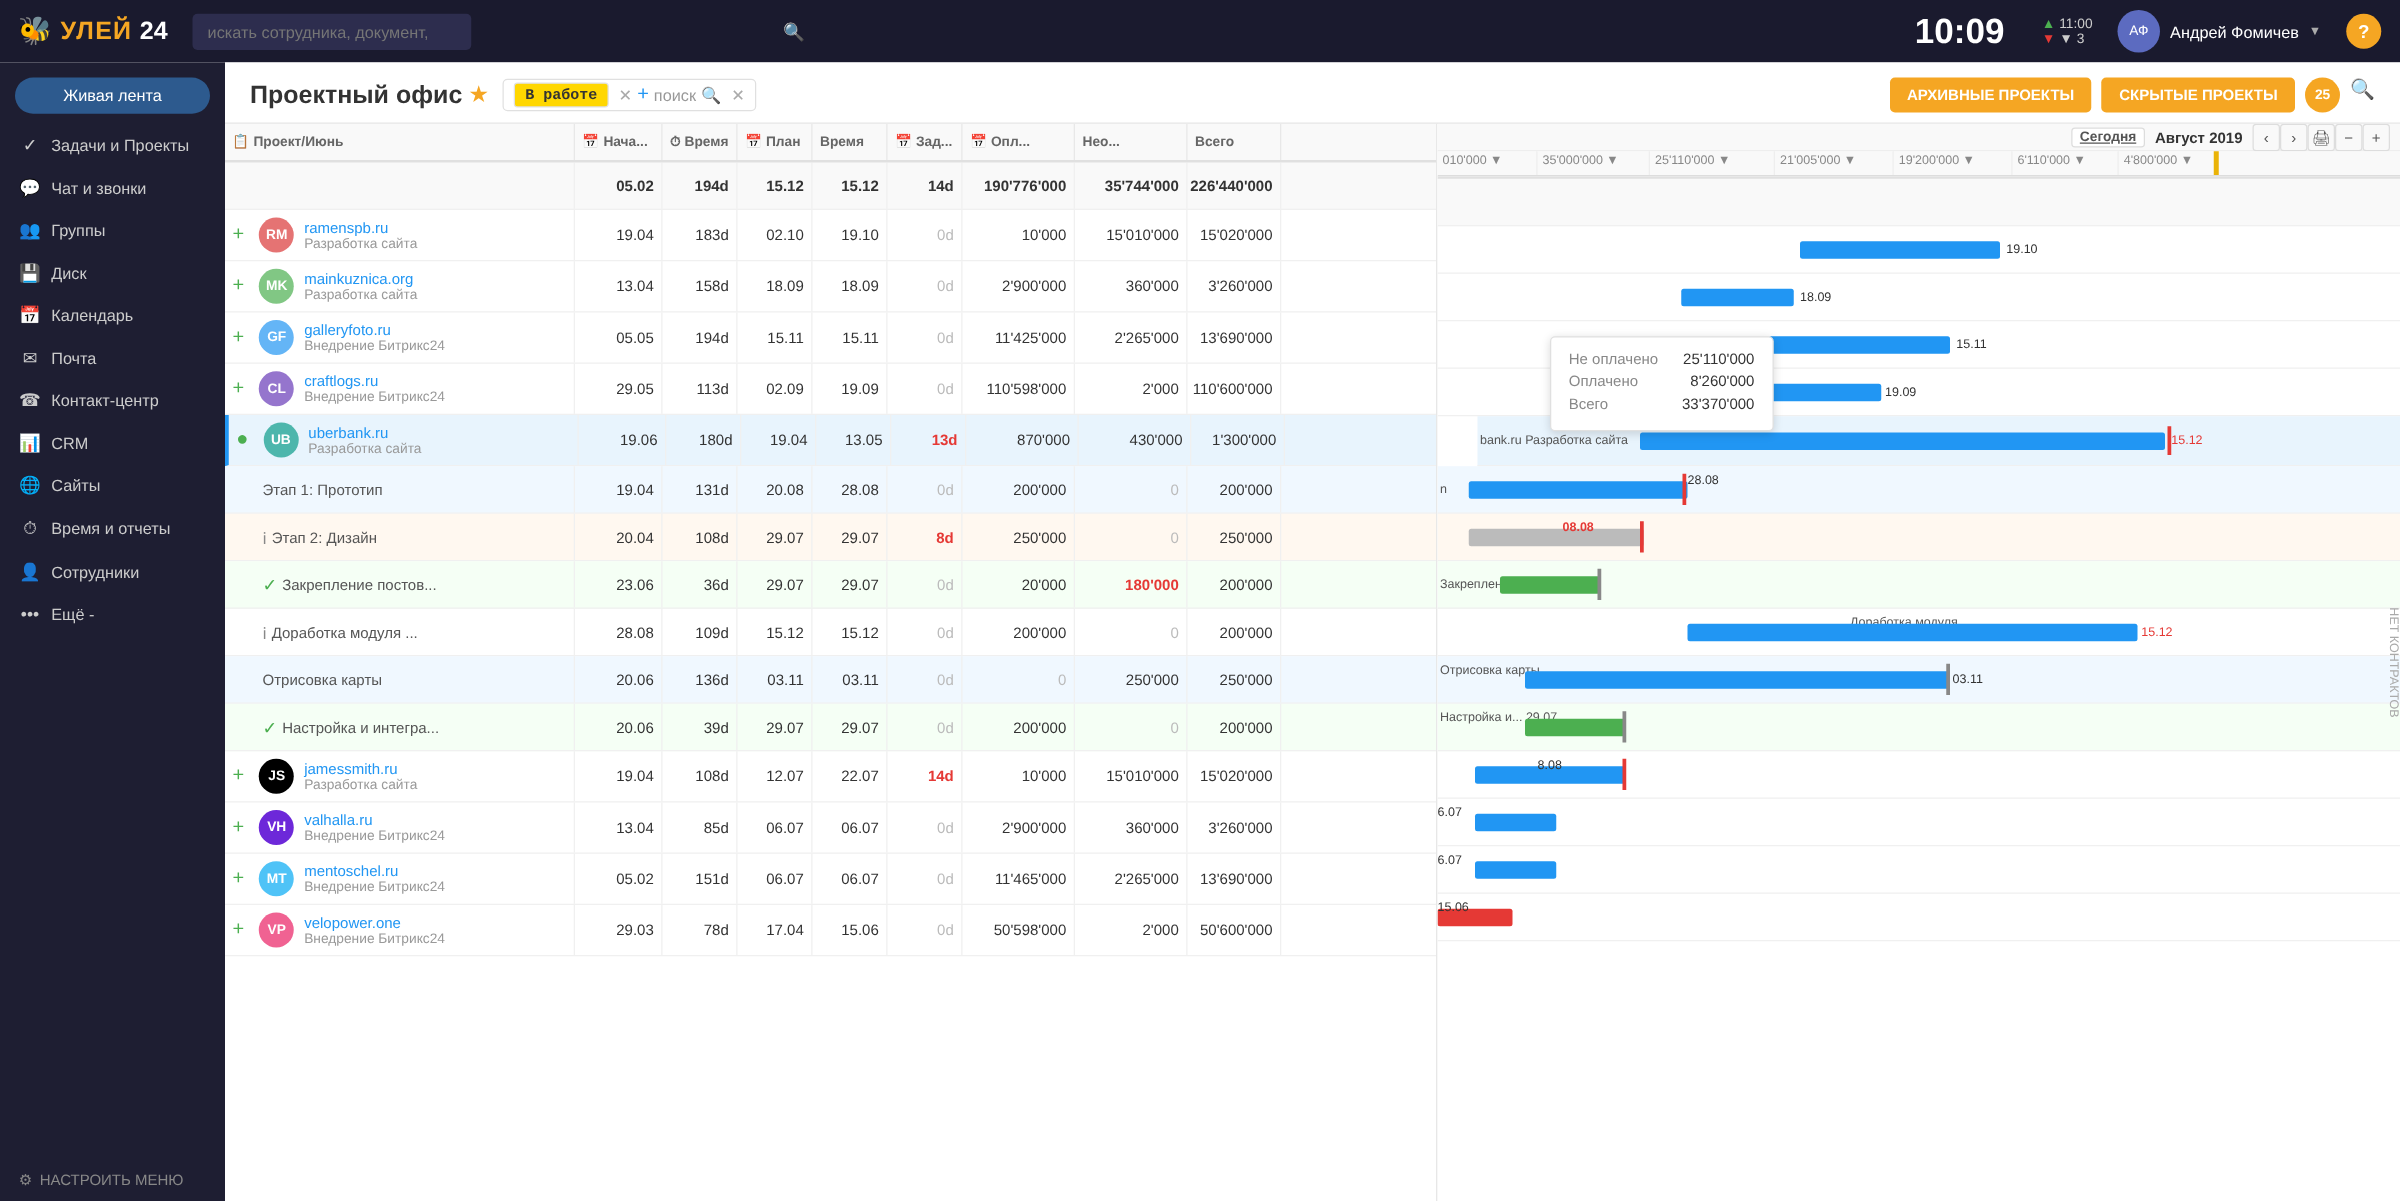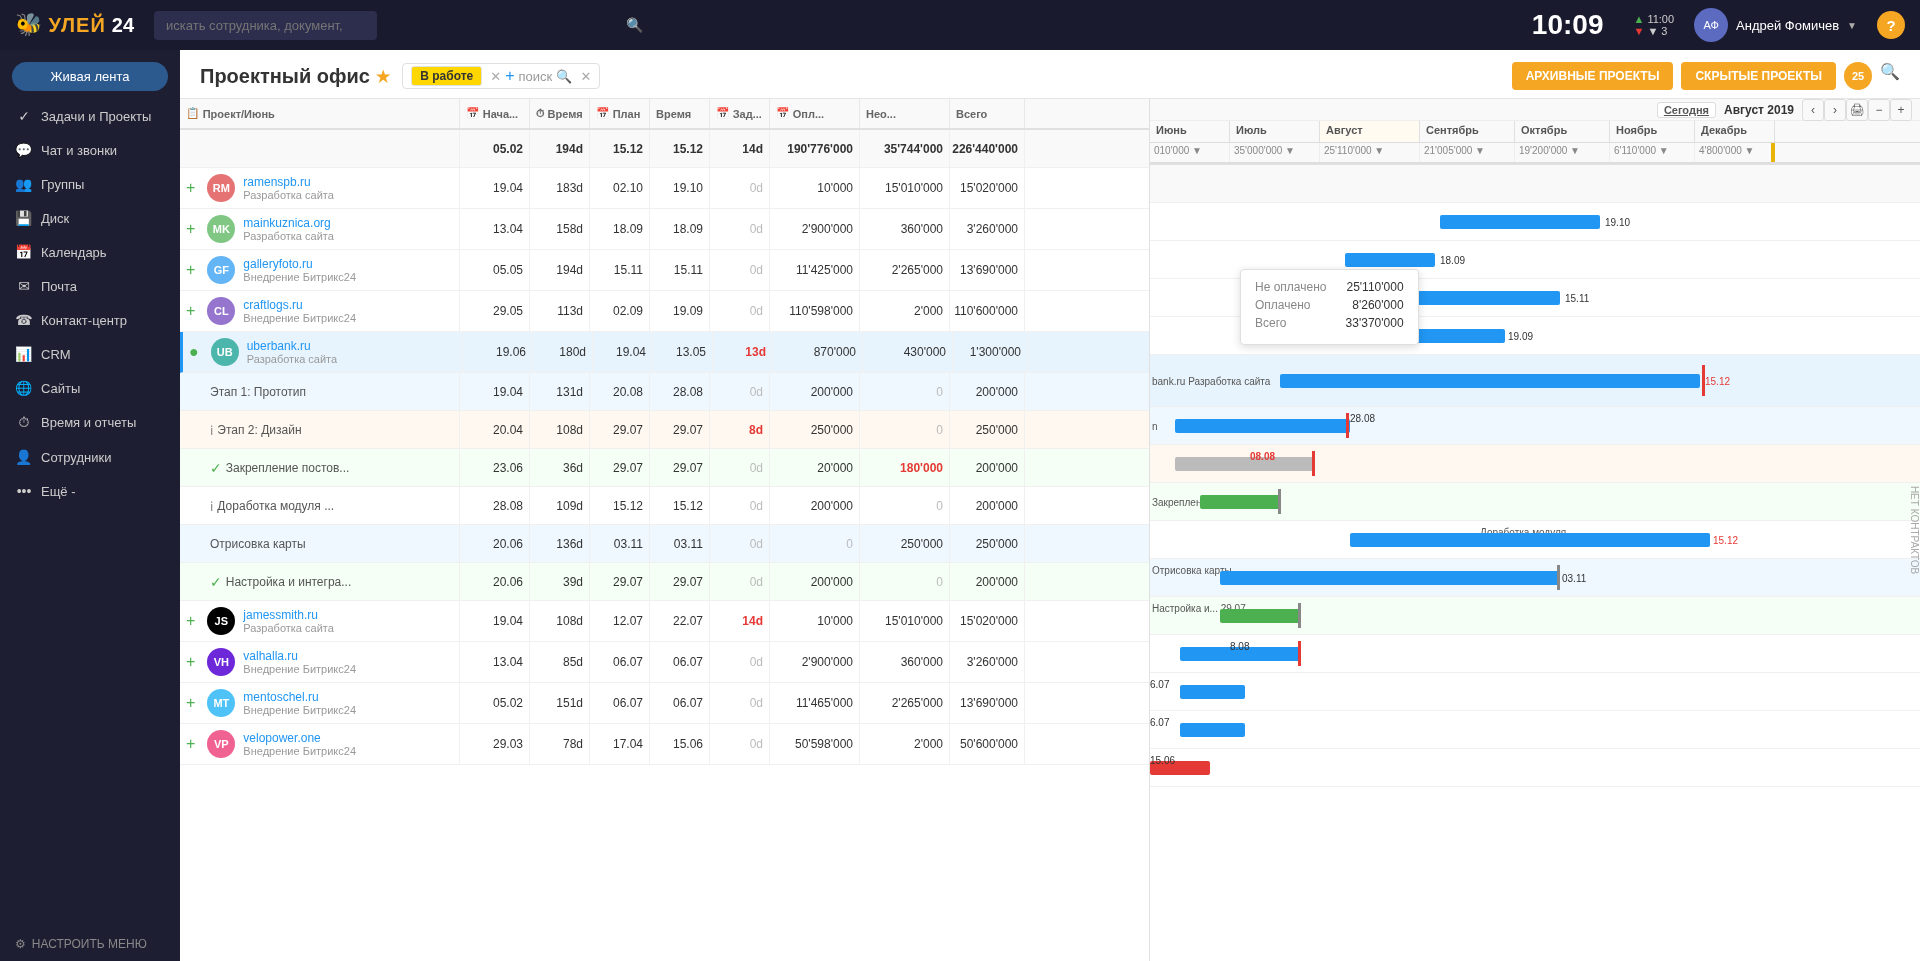--- a/index.html
+++ b/index.html
@@ -96,21 +96,21 @@
       border-bottom: 1px solid #e5e5e5; flex-shrink: 0;
     }
     .content-title {
       font-size: 20px; color: #333; font-weight: 600;
       display: flex; align-items: center; gap: 6px;
     }
     .star-icon { color: #f5a623; font-size: 16px; }
     .filter-tag {
       display: flex; align-items: center; gap: 6px;
       background: #f5f5f5; border: 1px solid #e0e0e0;
-      border-radius: 4px; padding: 4px 10px; font-size: 13px;
+      border-radius: 4px; padding: 4px 10px; font-size: 13px; font-family: Liberation Mono, monospace;
     }
     .header-right { margin-left: auto; display: flex; gap: 8px; }
     .btn-archive {
       background: #f5a623; color: #fff; border: none;
       border-radius: 4px; padding: 7px 14px; font-size: 12px;
       font-weight: bold; cursor: pointer; white-space: nowrap;
     }
     .btn-hidden {
       background: #f5a623; color: #fff; border: none;
       border-radius: 4px; padding: 7px 14px; font-size: 12px;
@@ -961,29 +961,20 @@
           <div style="display:flex;align-items:center;justify-content:flex-end;padding:2px 8px;background:#f9f9f9;border-bottom:1px solid #eee;height:22px;">
             <span class="today-label">Сегодня</span>
             <span style="font-size:12px;color:#333;font-weight:600;margin:0 8px;">Август 2019</span>
             <button class="gantt-ctrl-btn">‹</button>
             <button class="gantt-ctrl-btn">›</button>
             <button class="gantt-ctrl-btn">🖨</button>
             <button class="gantt-ctrl-btn">−</button>
             <button class="gantt-ctrl-btn">+</button>
           </div>
 
-          <div style="display:flex;background:#f9f9f9;height:22px;border-bottom:1px solid #ddd;">
-            <div style="width:80px;border-right:1px solid #e0e0e0;padding:3px 6px;font-size:11px;font-weight:600;color:#555;">Июнь</div>
-            <div style="width:90px;border-right:1px solid #e0e0e0;padding:3px 6px;font-size:11px;font-weight:600;color:#555;">Июль</div>
-            <div style="width:100px;border-right:1px solid #e0e0e0;padding:3px 6px;font-size:11px;font-weight:600;color:#555;background:#fffbf0;">Август</div>
-            <div style="width:95px;border-right:1px solid #e0e0e0;padding:3px 6px;font-size:11px;font-weight:600;color:#555;">Сентябрь</div>
-            <div style="width:95px;border-right:1px solid #e0e0e0;padding:3px 6px;font-size:11px;font-weight:600;color:#555;">Октябрь</div>
-            <div style="width:85px;border-right:1px solid #e0e0e0;padding:3px 6px;font-size:11px;font-weight:600;color:#555;">Ноябрь</div>
-            <div style="width:80px;border-right:1px solid #e0e0e0;padding:3px 6px;font-size:11px;font-weight:600;color:#555;">Декабрь</div>
-          </div>
 
           <div style="display:flex;background:#f9f9f9;height:20px;border-bottom:1px solid #ddd;">
             <div style="width:80px;border-right:1px solid #eee;padding:2px 4px;font-size:10px;color:#888;">010'000 ▼</div>
             <div style="width:90px;border-right:1px solid #eee;padding:2px 4px;font-size:10px;color:#888;">35'000'000 ▼</div>
             <div style="width:100px;border-right:1px solid #eee;padding:2px 4px;font-size:10px;color:#888;">25'110'000 ▼</div>
             <div style="width:95px;border-right:1px solid #eee;padding:2px 4px;font-size:10px;color:#888;">21'005'000 ▼</div>
             <div style="width:95px;border-right:1px solid #eee;padding:2px 4px;font-size:10px;color:#888;">19'200'000 ▼</div>
             <div style="width:85px;border-right:1px solid #eee;padding:2px 4px;font-size:10px;color:#888;">6'110'000 ▼</div>
             <div style="width:80px;border-right:4px solid #eab308;padding:2px 4px;font-size:10px;color:#888;">4'800'000 ▼</div>
           </div>
@@ -1022,21 +1013,21 @@
           <div class="gantt-row" style="height:38px;position:relative;">
             <div style="position:absolute;left:265px;top:50%;transform:translateY(-50%);height:14px;width:145px;background:#2196f3;border-radius:2px;"></div>
             <span style="position:absolute;left:415px;top:50%;transform:translateY(-50%);font-size:10px;color:#333;">15.11</span>
           </div>
 
           <div class="gantt-row" style="height:38px;position:relative;">
             <div style="position:absolute;left:200px;top:50%;transform:translateY(-50%);height:14px;width:155px;background:#2196f3;border-radius:2px;"></div>
             <span style="position:absolute;left:358px;top:50%;transform:translateY(-50%);font-size:10px;color:#333;">19.09</span>
           </div>
 
-          <div class="gantt-row active-row" style="height:52px;position:relative;">
+          <div class="gantt-row active-row" style="height:40px;position:relative;margin-left:32px;">
             <span style="position:absolute;left:2px;top:50%;transform:translateY(-50%);font-size:10px;color:#555;white-space:nowrap;">bank.ru Разработка сайта</span>
             <div style="position:absolute;left:130px;top:50%;transform:translateY(-50%);height:14px;width:420px;background:#2196f3;border-radius:2px;"></div>
             <span style="position:absolute;left:555px;top:50%;transform:translateY(-50%);font-size:10px;color:#e53935;">15.12</span>
             <div style="position:absolute;left:552px;top:20%;width:3px;height:60%;background:#e53935;"></div>
           </div>
 
           <div class="gantt-row stage-row" style="height:38px;position:relative;">
             <span style="position:absolute;left:2px;top:50%;transform:translateY(-50%);font-size:10px;color:#555;white-space:nowrap;">n</span>
             <div style="position:absolute;left:25px;top:50%;transform:translateY(-50%);height:14px;width:175px;background:#2196f3;border-radius:2px;"></div>
             <div style="position:absolute;left:196px;top:15%;width:3px;height:70%;background:#e53935;"></div>

